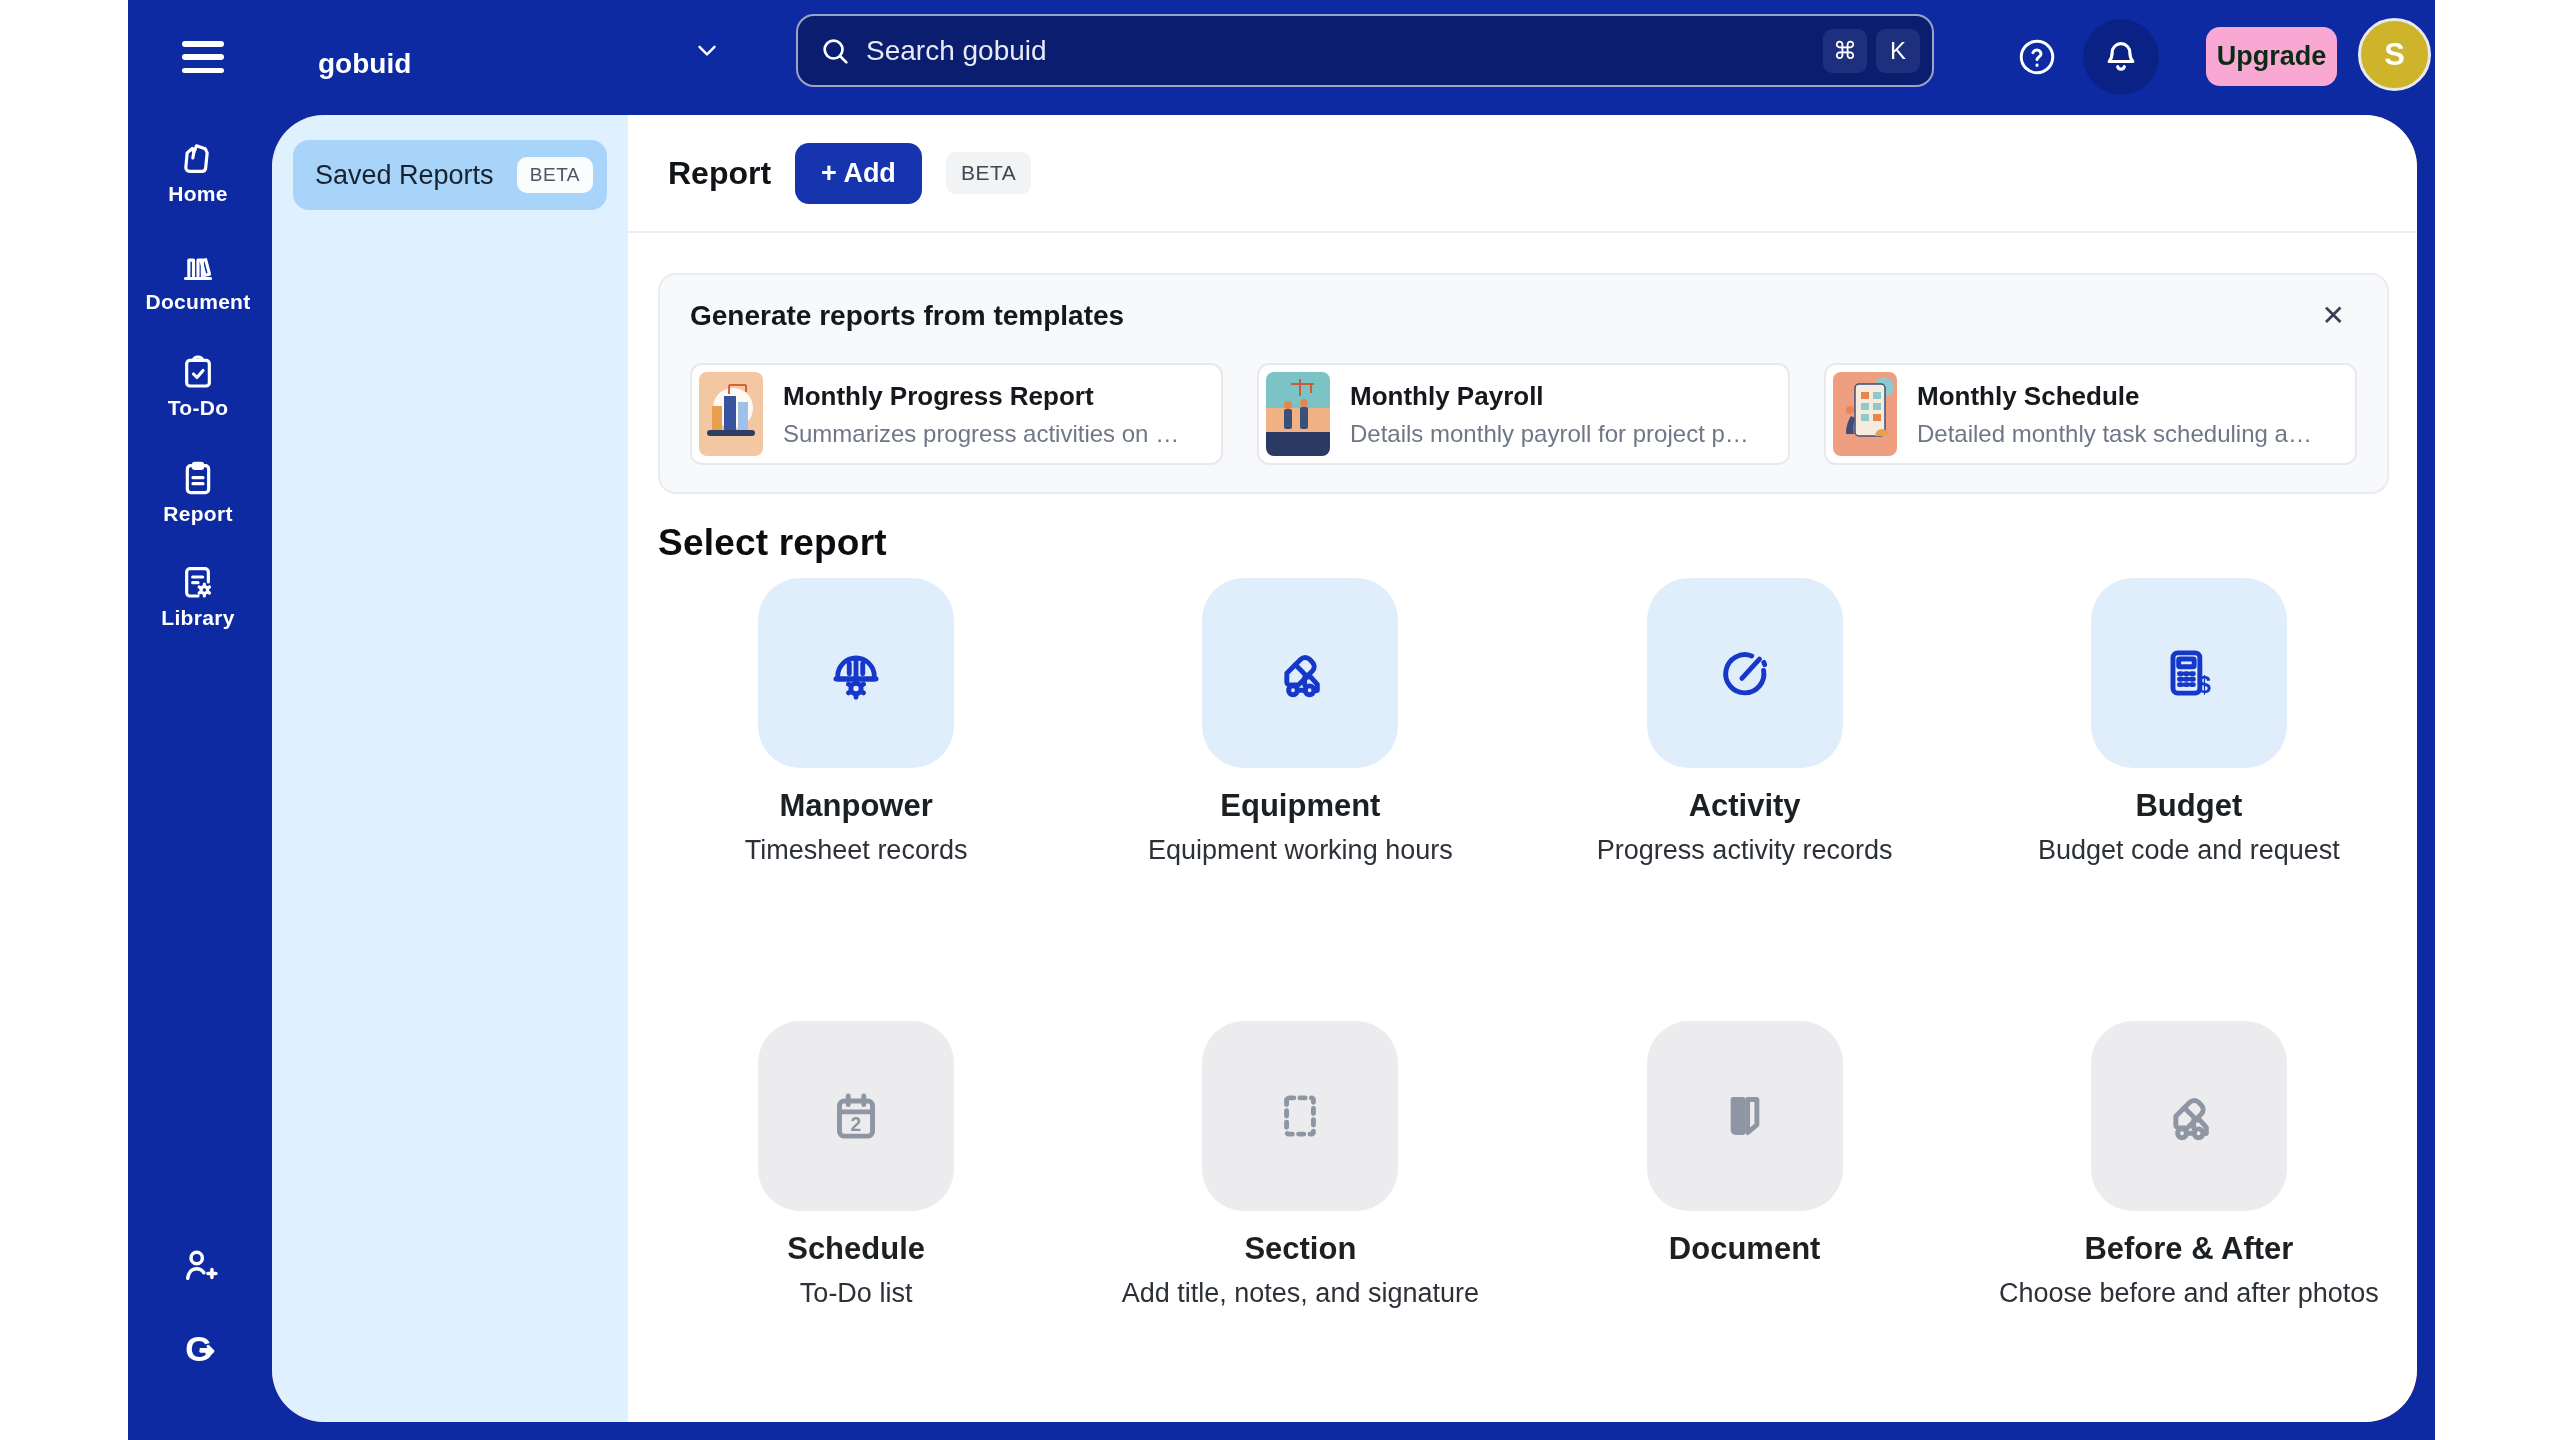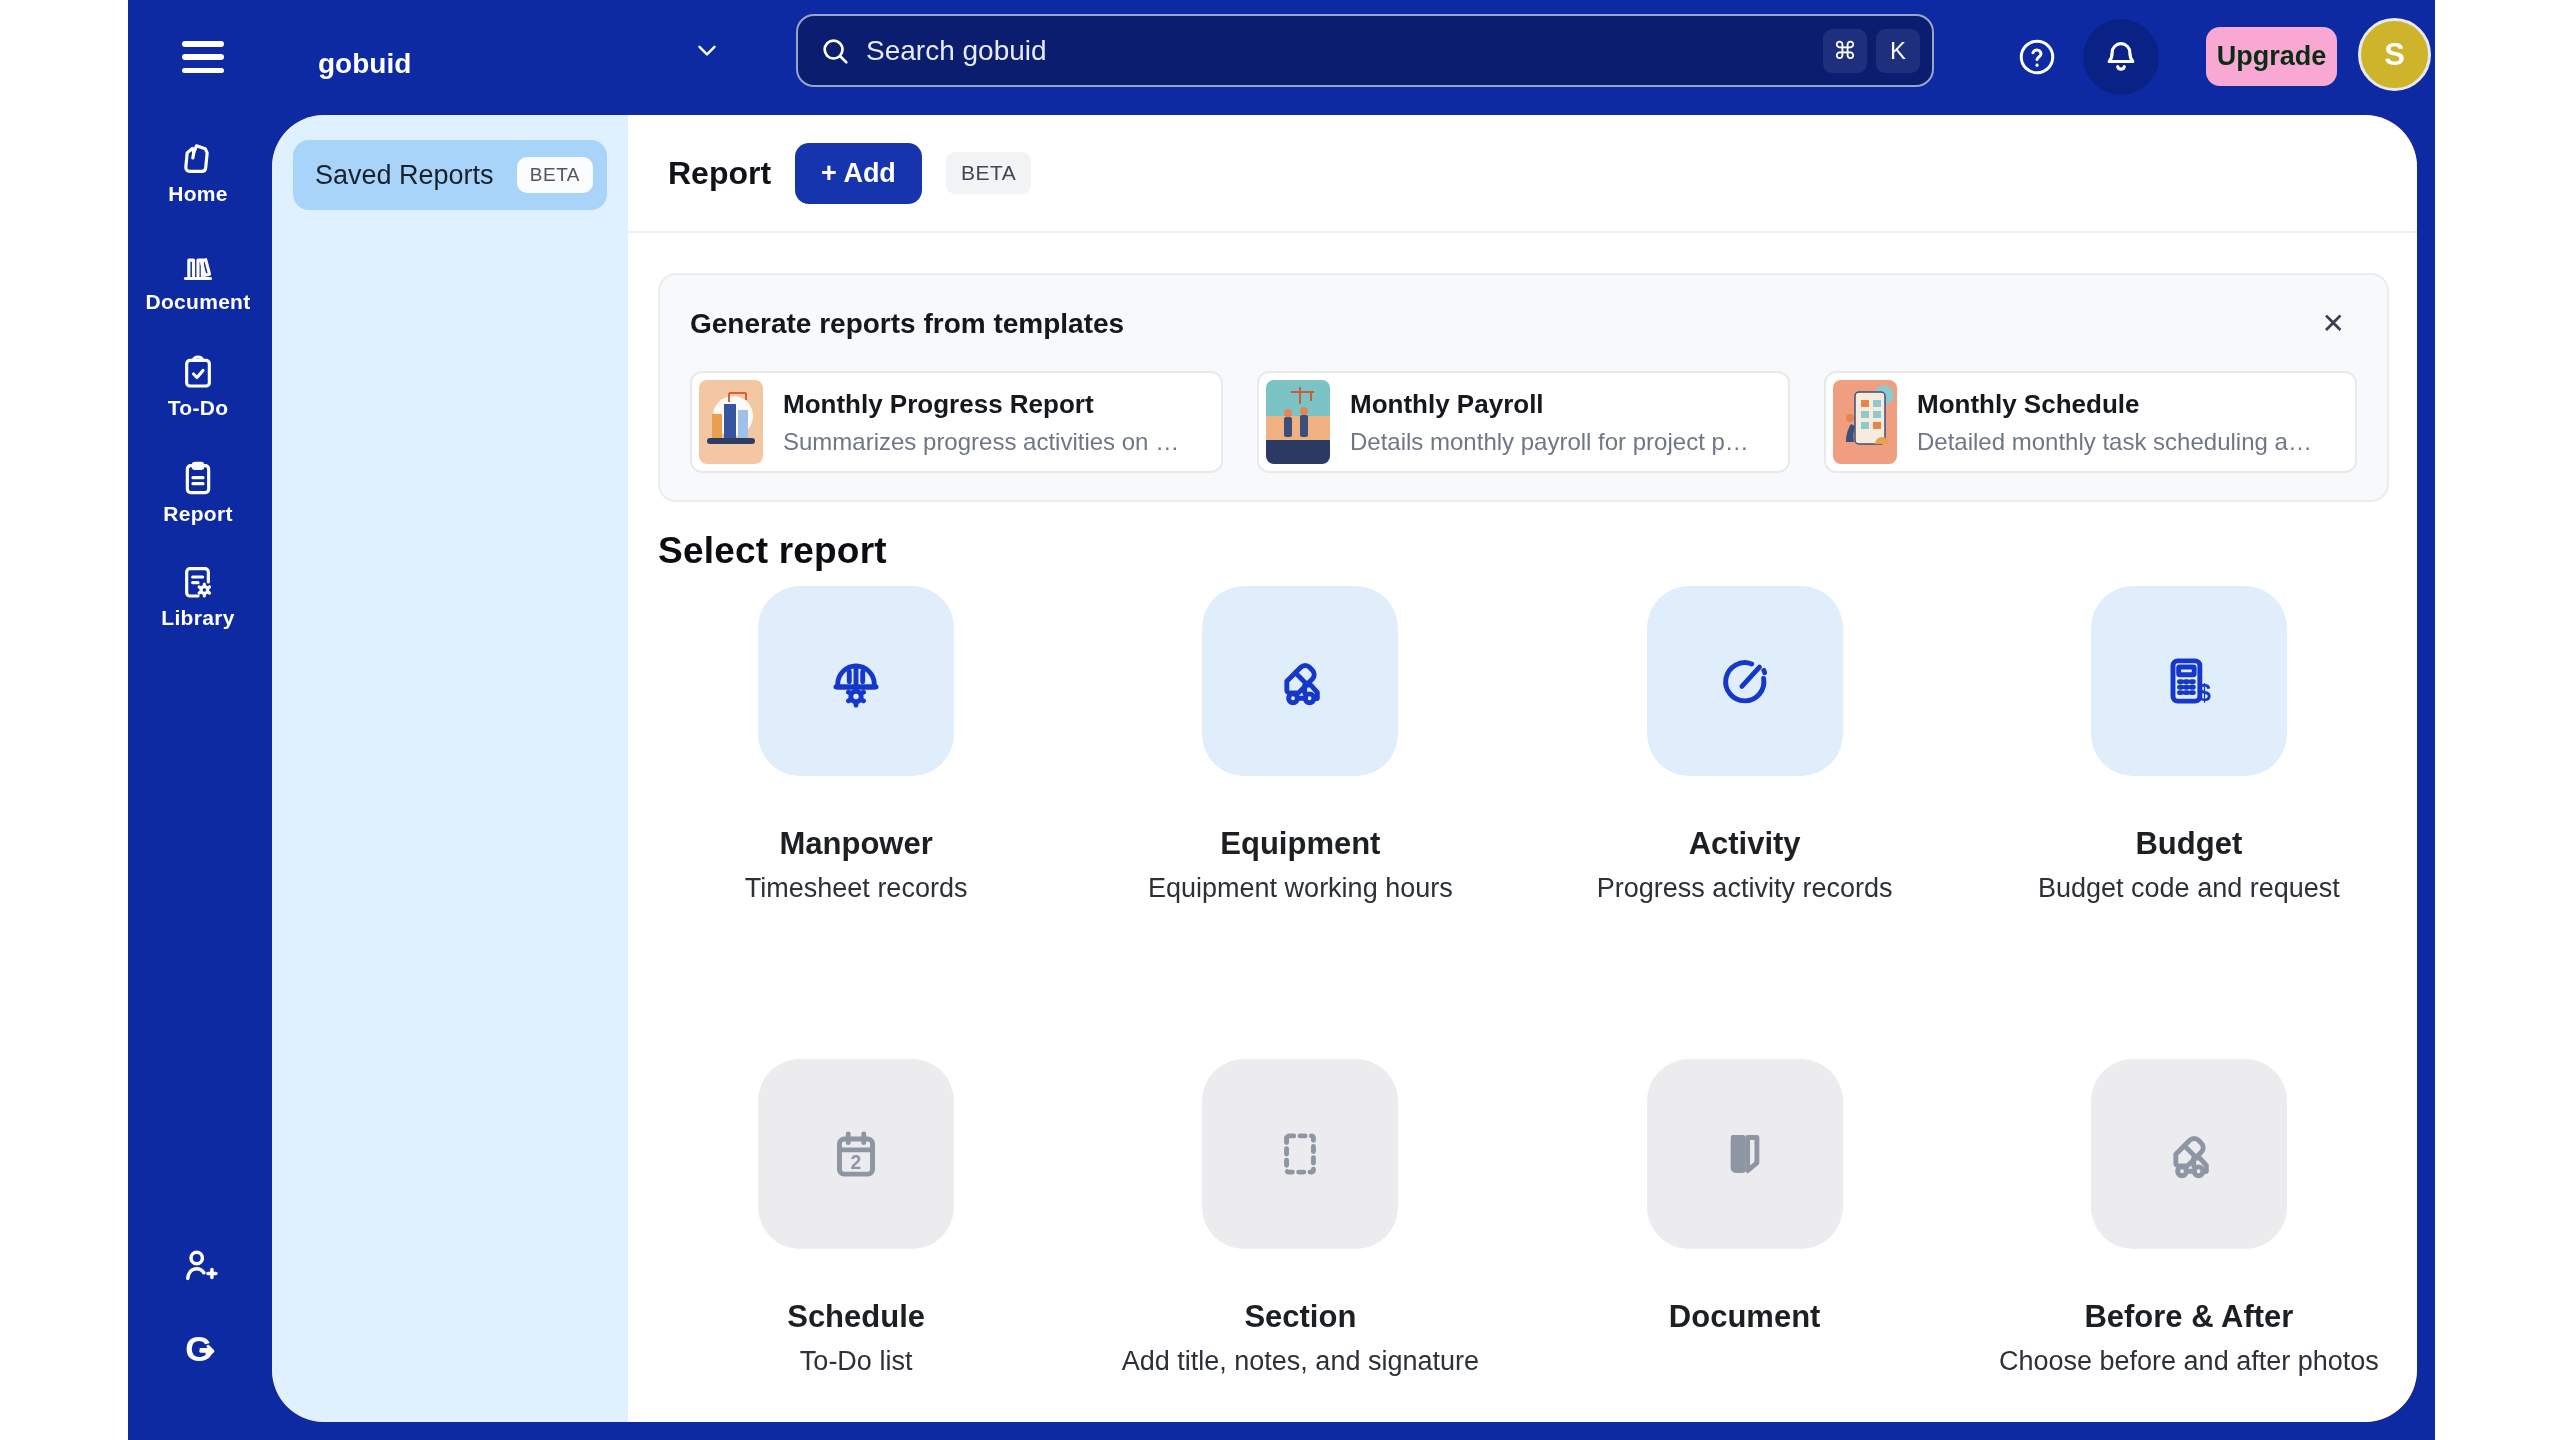--- a/index.html
+++ b/index.html
@@ -44,42 +44,42 @@
   .beta-chip { background:#fbfcfd; border-radius:10px; padding:7px 13px; font-size:19px; color:#4b5563; letter-spacing:.5px; }
 
   
   .main { flex:1; min-width:0; background:#ffffff; display:flex; flex-direction:column; }
   .main-header { height:118px; flex:0 0 auto; display:flex; align-items:center; gap:24px; padding:0 40px; border-bottom:2px solid #eceef1; }
   .page-title { font-size:32px; font-weight:bold; color:#101318; }
   .add-btn { background:#1634ae; color:#ffffff; border:none; border-radius:14px; padding:15px 26px; font-size:27px; font-weight:bold; font-family:"Liberation Sans",sans-serif; cursor:pointer; }
   .beta-badge { background:#f2f3f5; border-radius:9px; padding:9px 15px; font-size:21px; color:#3f4754; letter-spacing:.5px; }
 
   
-  .tpl-box { margin:40px 28px 0 30px; background:#f8f9fb; border:2px solid #eaecef; border-radius:18px; padding:33px 30px 27px 30px; }
+  .tpl-box { margin:40px 28px 0 30px; background:#f8f9fb; border:2px solid #eaecef; border-radius:18px; padding:25px 30px 27px 30px; }
   .tpl-head { display:flex; align-items:center; justify-content:space-between; padding-right:12px; }
   .tpl-title { font-size:28px; font-weight:bold; color:#14171c; }
   .tpl-close { font-size:28px; color:#374151; cursor:pointer; line-height:1; }
   .tpl-row { display:flex; gap:34px; margin-top:31px; }
   .tpl-card { flex:1; min-width:0; background:#ffffff; border:2px solid #e7e9ec; border-radius:12px; padding:7px 16px 7px 7px; display:flex; align-items:center; gap:20px; cursor:pointer; }
   .tpl-thumb { width:64px; height:84px; flex:0 0 auto; }
   .tpl-text { min-width:0; }
   .tpl-card-title { font-size:26px; font-weight:bold; color:#15181d; white-space:nowrap; overflow:hidden; }
   .tpl-card-desc { font-size:24px; color:#6f7787; margin-top:8px; white-space:nowrap; overflow:hidden; }
 
   
   .select-title { margin:28px 0 0 30px; font-size:37px; font-weight:bold; color:#0b0d10; letter-spacing:.2px; }
   .cards-row { display:flex; padding:0 6px; }
   .cards-row.r1 { margin-top:14px; }
   .cards-row.r2 { margin-top:152px; }
   .report-card { flex:1; display:flex; flex-direction:column; align-items:center; cursor:pointer; }
   .tile { width:196px; height:190px; border-radius:42px; display:flex; align-items:center; justify-content:center; }
   .tile.blue { background:#e0eefb; color:#1638c9; }
   .tile.gray { background:#ececee; color:#8f96a3; }
   .tile svg { width:62px; height:62px; }
-  .card-title { margin-top:50px; font-size:31px; font-weight:bold; color:#1d2023; }
+  .card-title { margin-top:20px; font-size:31px; font-weight:bold; color:#1d2023; }
   .card-sub { margin-top:9px; font-size:27px; color:#2c3138; text-align:center; max-width:420px; line-height:1.32; }
 
   svg.stroke { fill:none; stroke:currentColor; stroke-width:1.9; stroke-linecap:round; stroke-linejoin:round; }
   svg.stroke-w { fill:none; stroke:#ffffff; stroke-width:1.9; stroke-linecap:round; stroke-linejoin:round; }
 </style>
 </head>
 <body>
 
 <div class="stage">
   <div class="frame">

